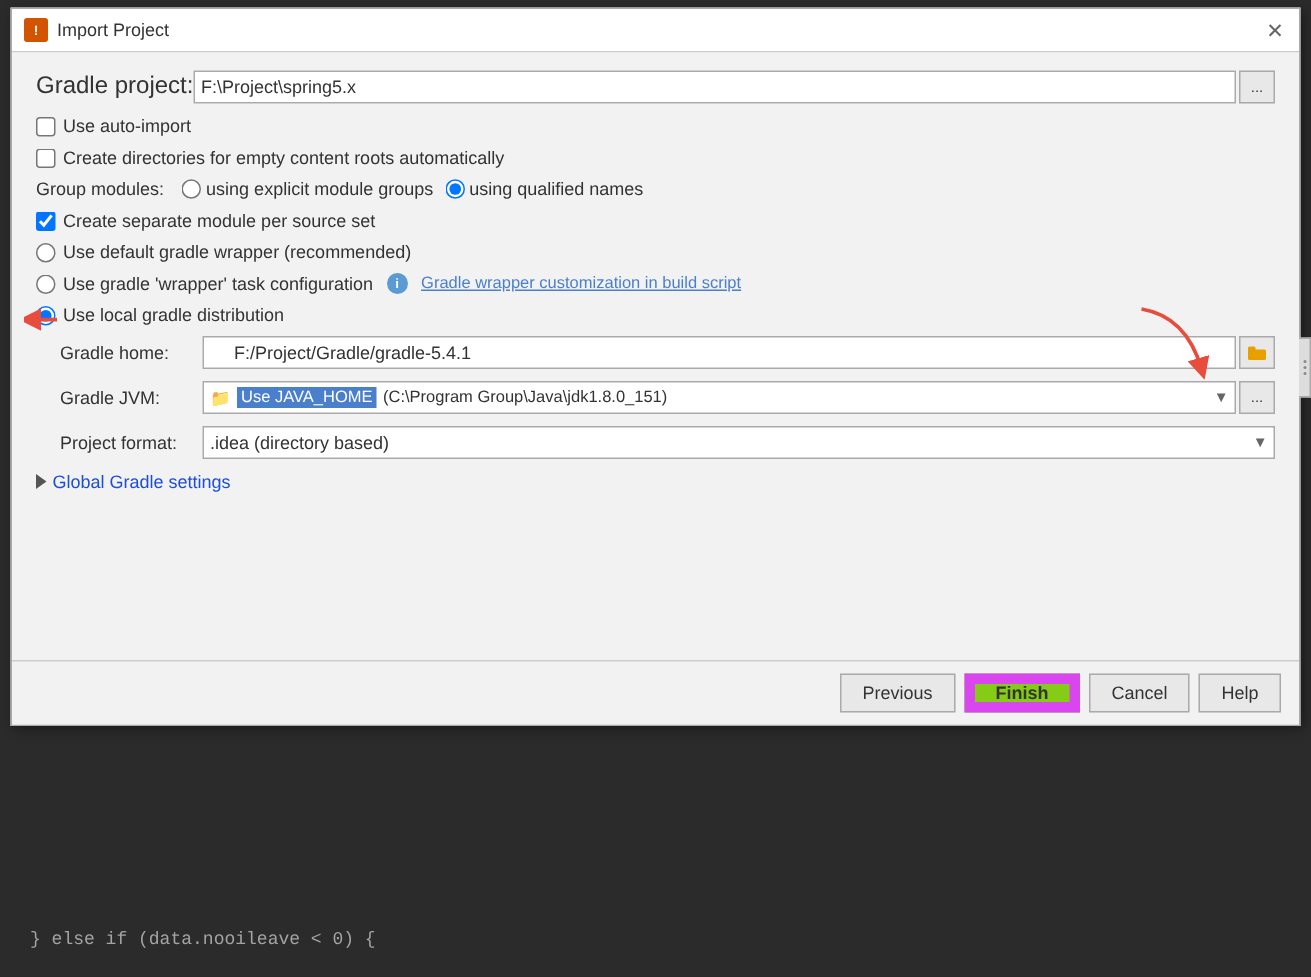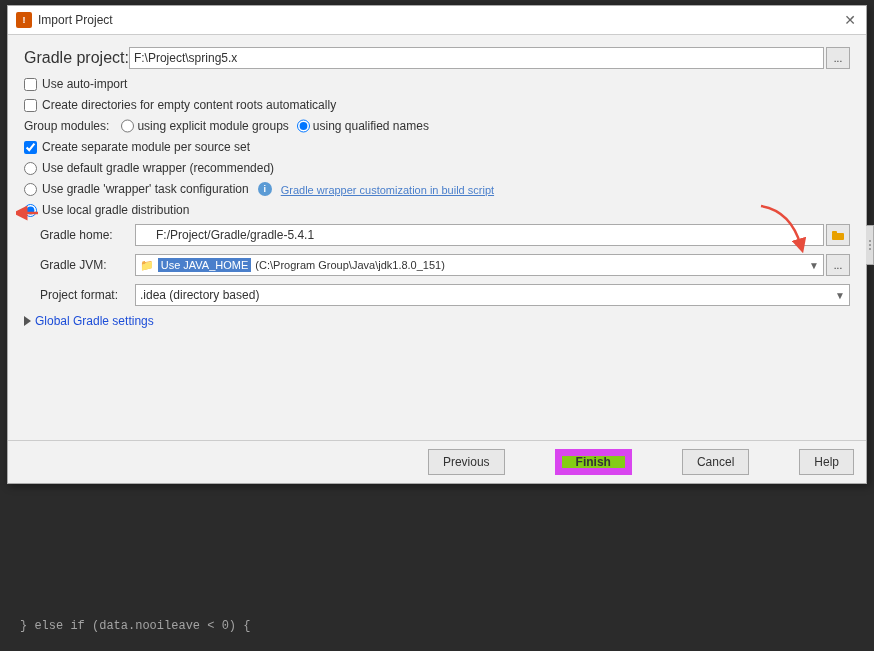--- a/index.html
+++ b/index.html
@@ -158,21 +158,21 @@
       gap: 3px;
     }
 
     .radio-label {
       font-size: 12px;
       color: #333;
     }
 
     .radio-row {
       display: flex;
-      align-items: flex-end;
+      align-items: center;
       margin-bottom: 7px;
       gap: 5px;
     }
 
     .gradle-home-row {
       display: flex;
       align-items: center;
       margin-bottom: 8px;
     }
 
@@ -272,21 +272,20 @@
     .btn {
       height: 26px;
       padding: 0 14px;
       border: 1px solid #aaa;
       background: #e8e8e8;
       font-size: 12px;
       color: #333;
       cursor: pointer;
       display: flex;
       align-items: center;
-      margin-left: 44px;
     }
 
     .btn-primary {
       border: 7px solid #d946ef;
       background: #84cc16;
       font-weight: bold;
       color: #333;
     }
 
     .info-icon {

